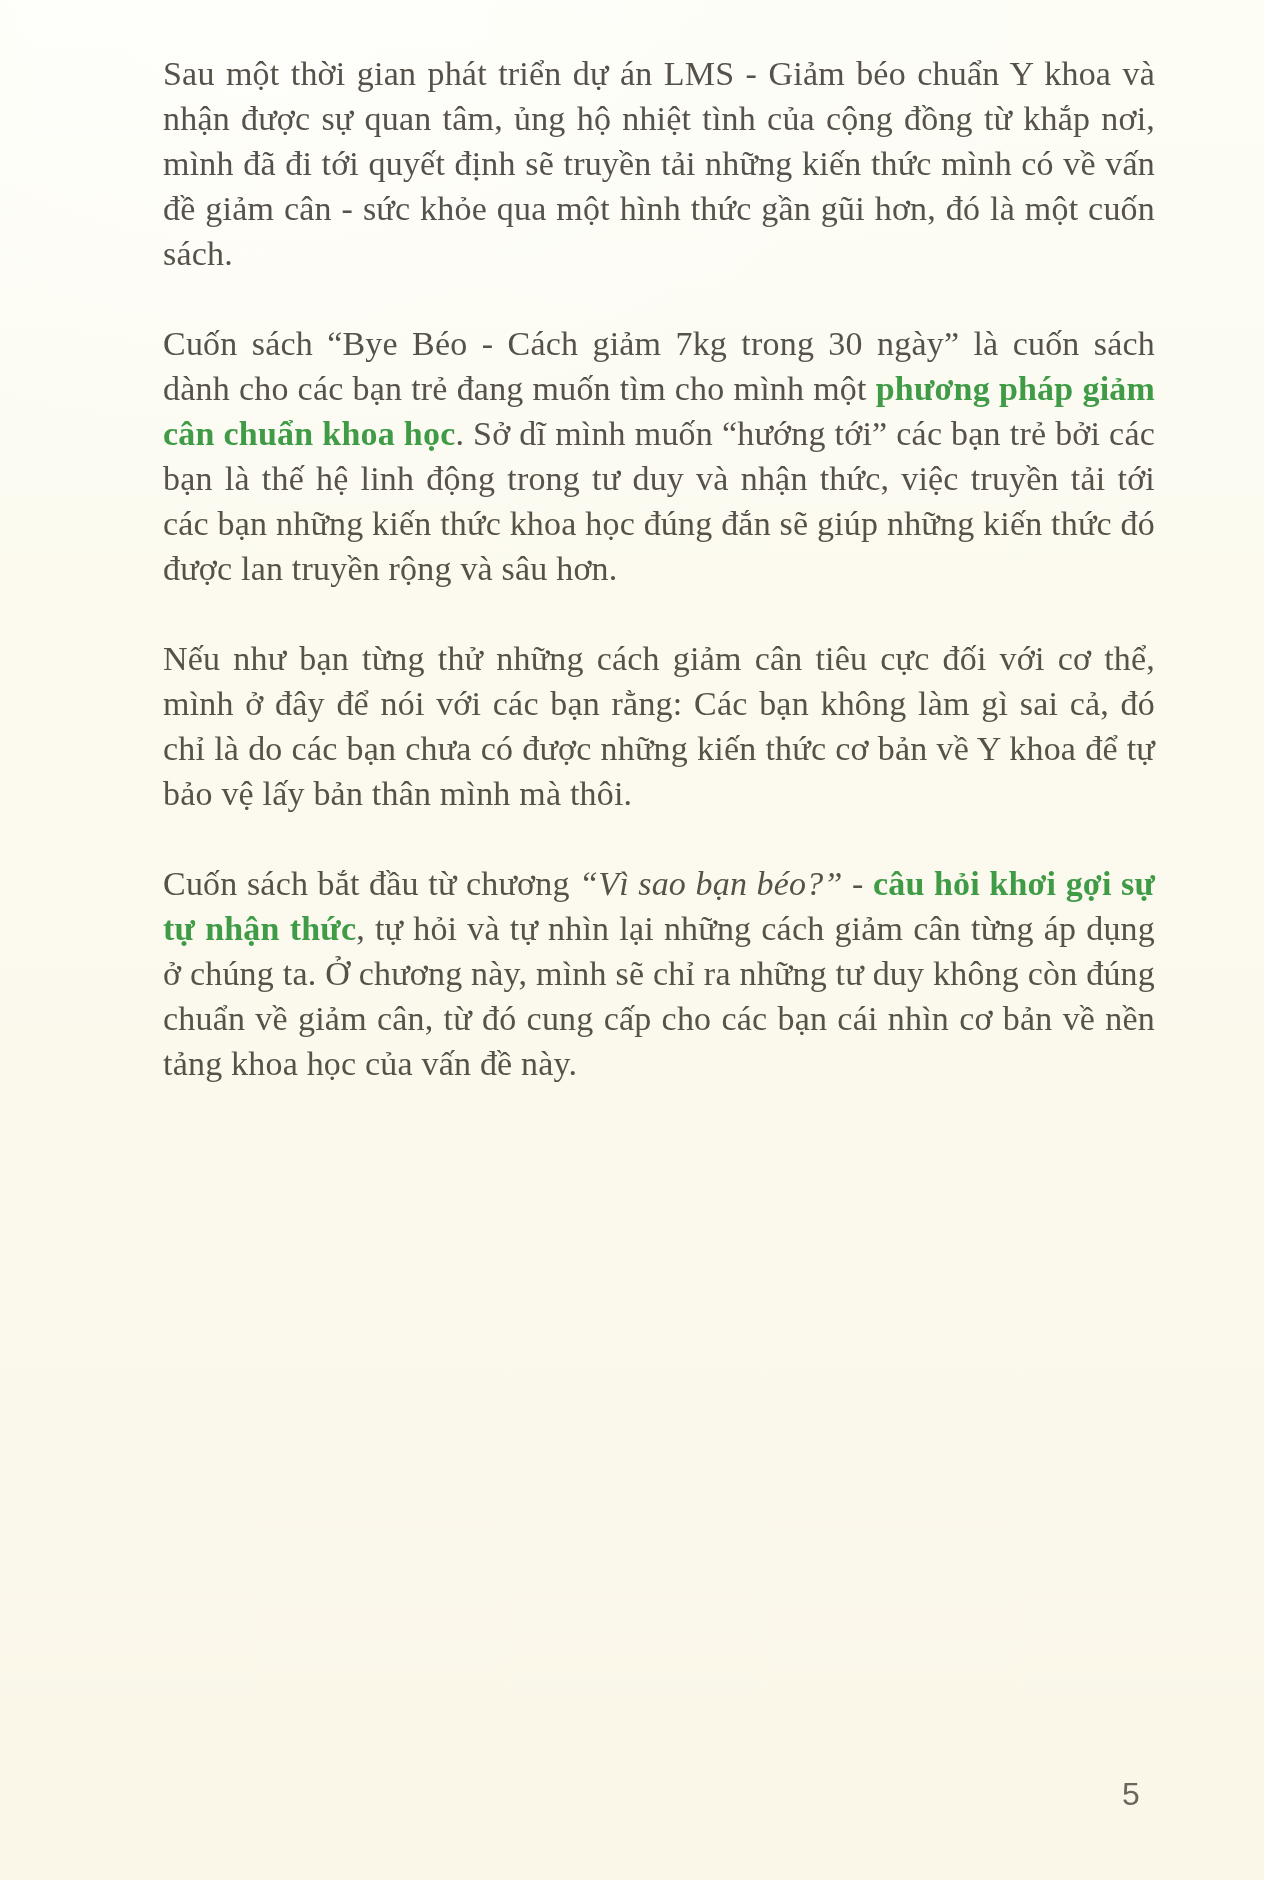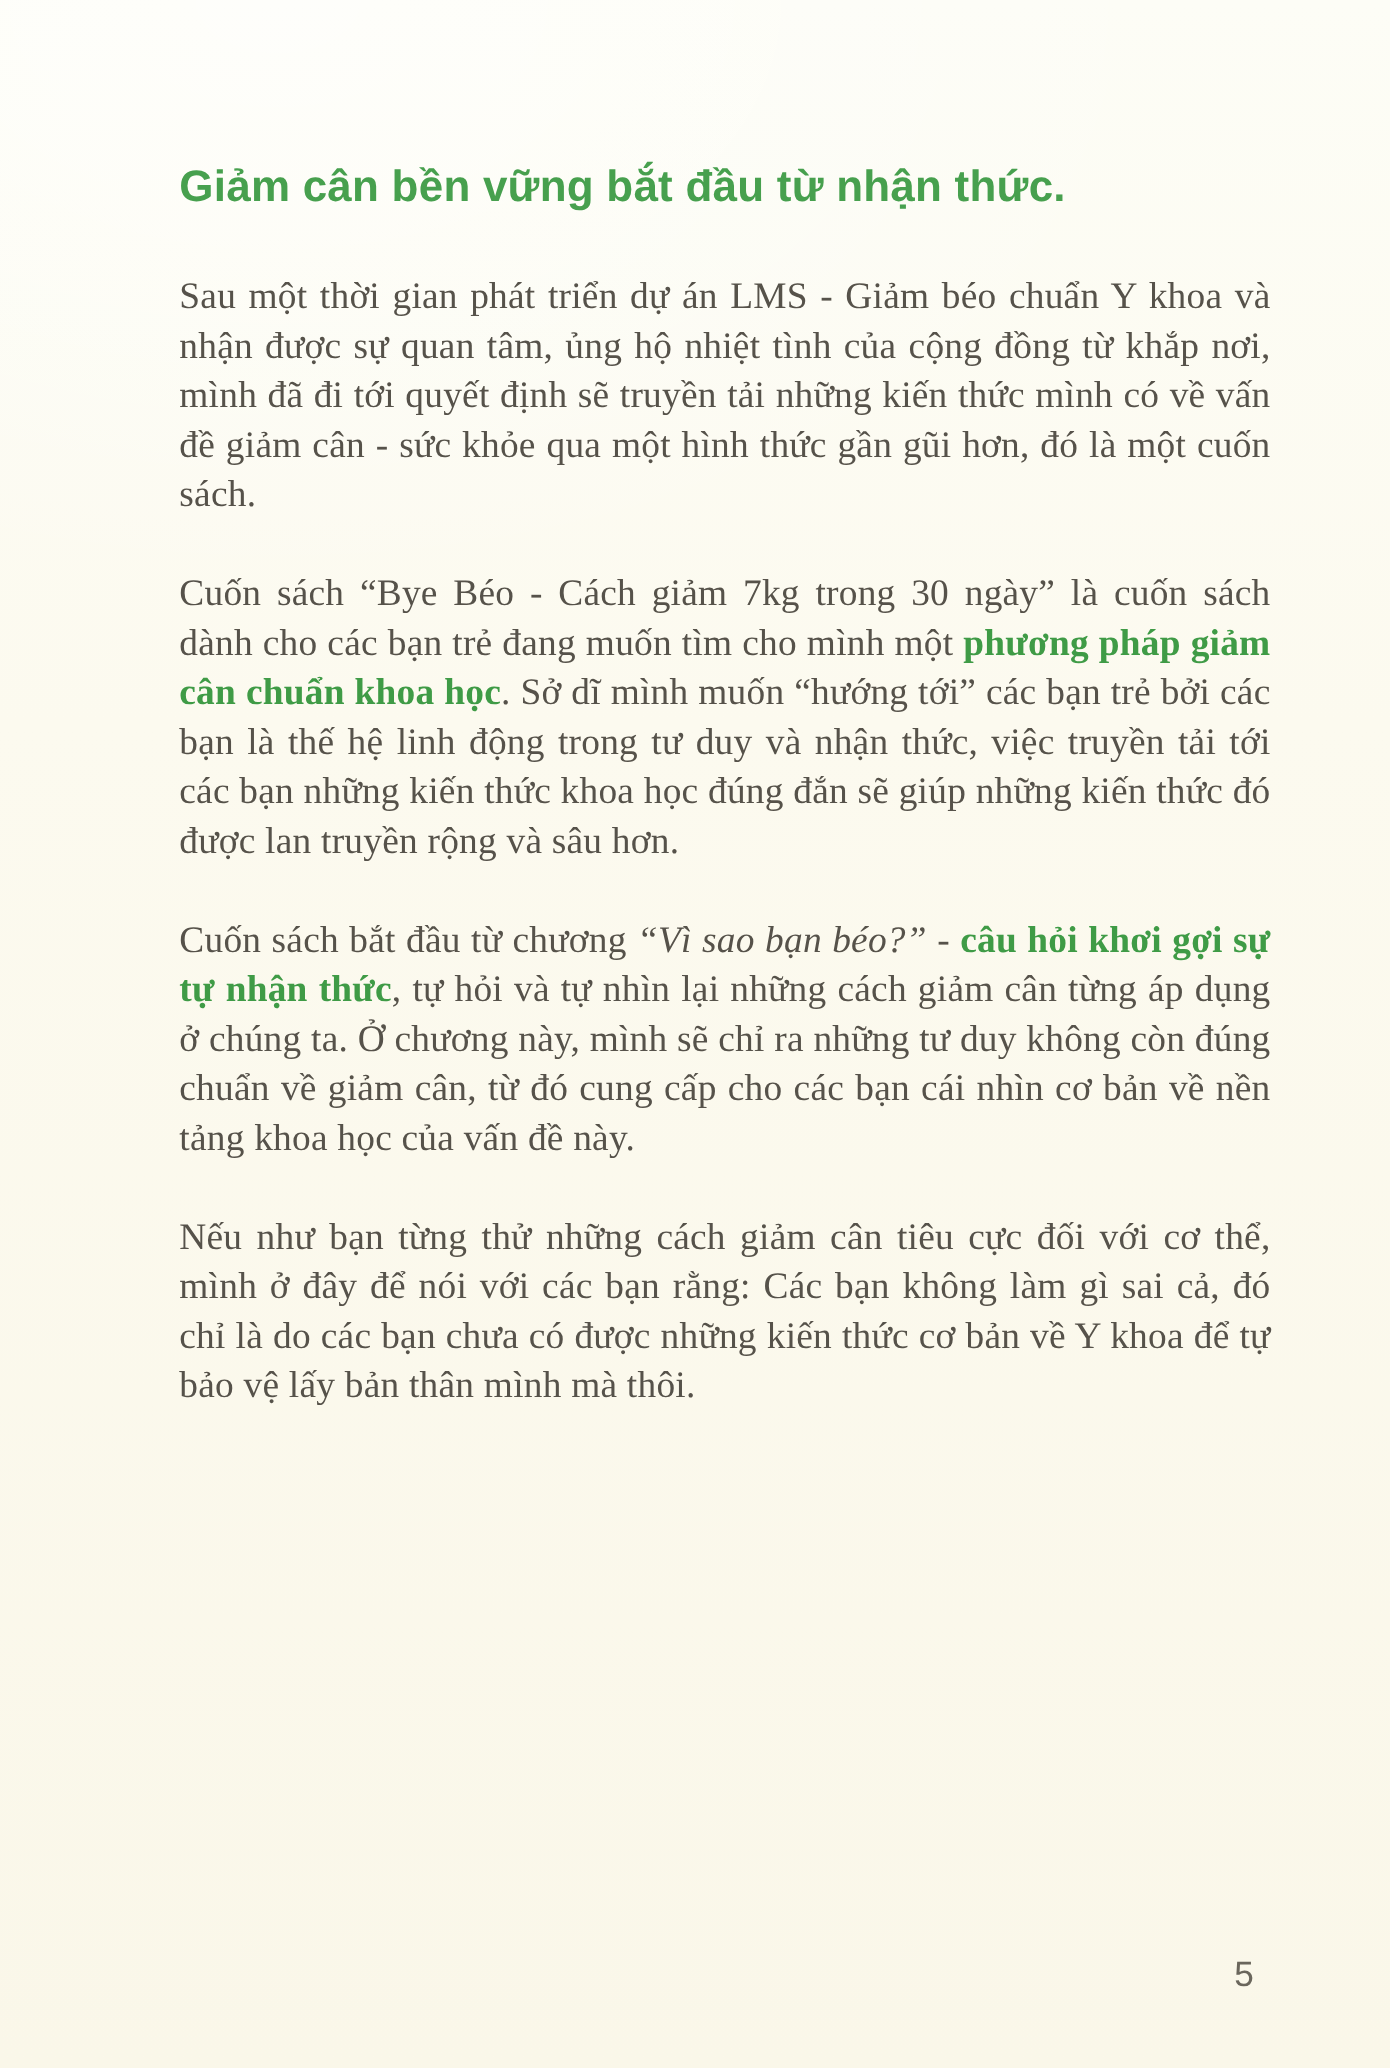--- a/index.html
+++ b/index.html
@@ -66,37 +66,36 @@
     line-height: 36px;
     color: #6a665c;
   }
 </style>
 </head>
 <body>
 
 <div class="page">
 
 
-  <h2 class="section-heading">Giảm cân bền vững bắt đầu từ nhận thức.</h2>
 
   <div class="content">
 
     <p>
       <span>Sau một thời gian phát triển dự án LMS - Giảm béo chuẩn Y khoa và nhận được sự quan tâm, ủng hộ nhiệt tình của cộng đồng từ khắp nơi, mình đã đi tới quyết định sẽ truyền tải những kiến thức mình có về vấn đề giảm cân - sức khỏe qua một hình thức gần gũi hơn, đó là một cuốn sách.</span>
     </p>
 
     <p>
       <span>Cuốn sách “Bye Béo - Cách giảm 7kg trong 30 ngày” là cuốn sách dành cho các bạn trẻ đang muốn tìm cho mình một </span><span class="hl">phương pháp giảm cân chuẩn khoa học</span><span>. Sở dĩ mình muốn “hướng tới” các bạn trẻ bởi các bạn là thế hệ linh động trong tư duy và nhận thức, việc truyền tải tới các bạn những kiến thức khoa học đúng đắn sẽ giúp những kiến thức đó được lan truyền rộng và sâu hơn.</span>
     </p>
 
     <p>
-      <span>Cuốn sách bắt đầu từ chương </span><span class="it">“Vì sao bạn béo?”</span><span> - </span><span class="hl">câu hỏi khơi gợi sự tự nhận thức</span><span>, tự hỏi và tự nhìn lại những cách giảm cân từng áp dụng ở chúng ta. Ở chương này, mình sẽ chỉ ra những tư duy không còn đúng chuẩn về giảm cân, từ đó cung cấp cho các bạn cái nhìn cơ bản về nền tảng khoa học của vấn đề này.</span>
+      <span>Nếu như bạn từng thử những cách giảm cân tiêu cực đối với cơ thể, mình ở đây để nói với các bạn rằng: Các bạn không làm gì sai cả, đó chỉ là do các bạn chưa có được những kiến thức cơ bản về Y khoa để tự bảo vệ lấy bản thân mình mà thôi.</span>
     </p>
 
     <p>
-      <span>Nếu như bạn từng thử những cách giảm cân tiêu cực đối với cơ thể, mình ở đây để nói với các bạn rằng: Các bạn không làm gì sai cả, đó chỉ là do các bạn chưa có được những kiến thức cơ bản về Y khoa để tự bảo vệ lấy bản thân mình mà thôi.</span>
+      <span>Cuốn sách bắt đầu từ chương </span><span class="it">“Vì sao bạn béo?”</span><span> - </span><span class="hl">câu hỏi khơi gợi sự tự nhận thức</span><span>, tự hỏi và tự nhìn lại những cách giảm cân từng áp dụng ở chúng ta. Ở chương này, mình sẽ chỉ ra những tư duy không còn đúng chuẩn về giảm cân, từ đó cung cấp cho các bạn cái nhìn cơ bản về nền tảng khoa học của vấn đề này.</span>
     </p>
 
   </div>
 
   <div class="page-num">5</div>
 
 </div>
 
 </body></html>

